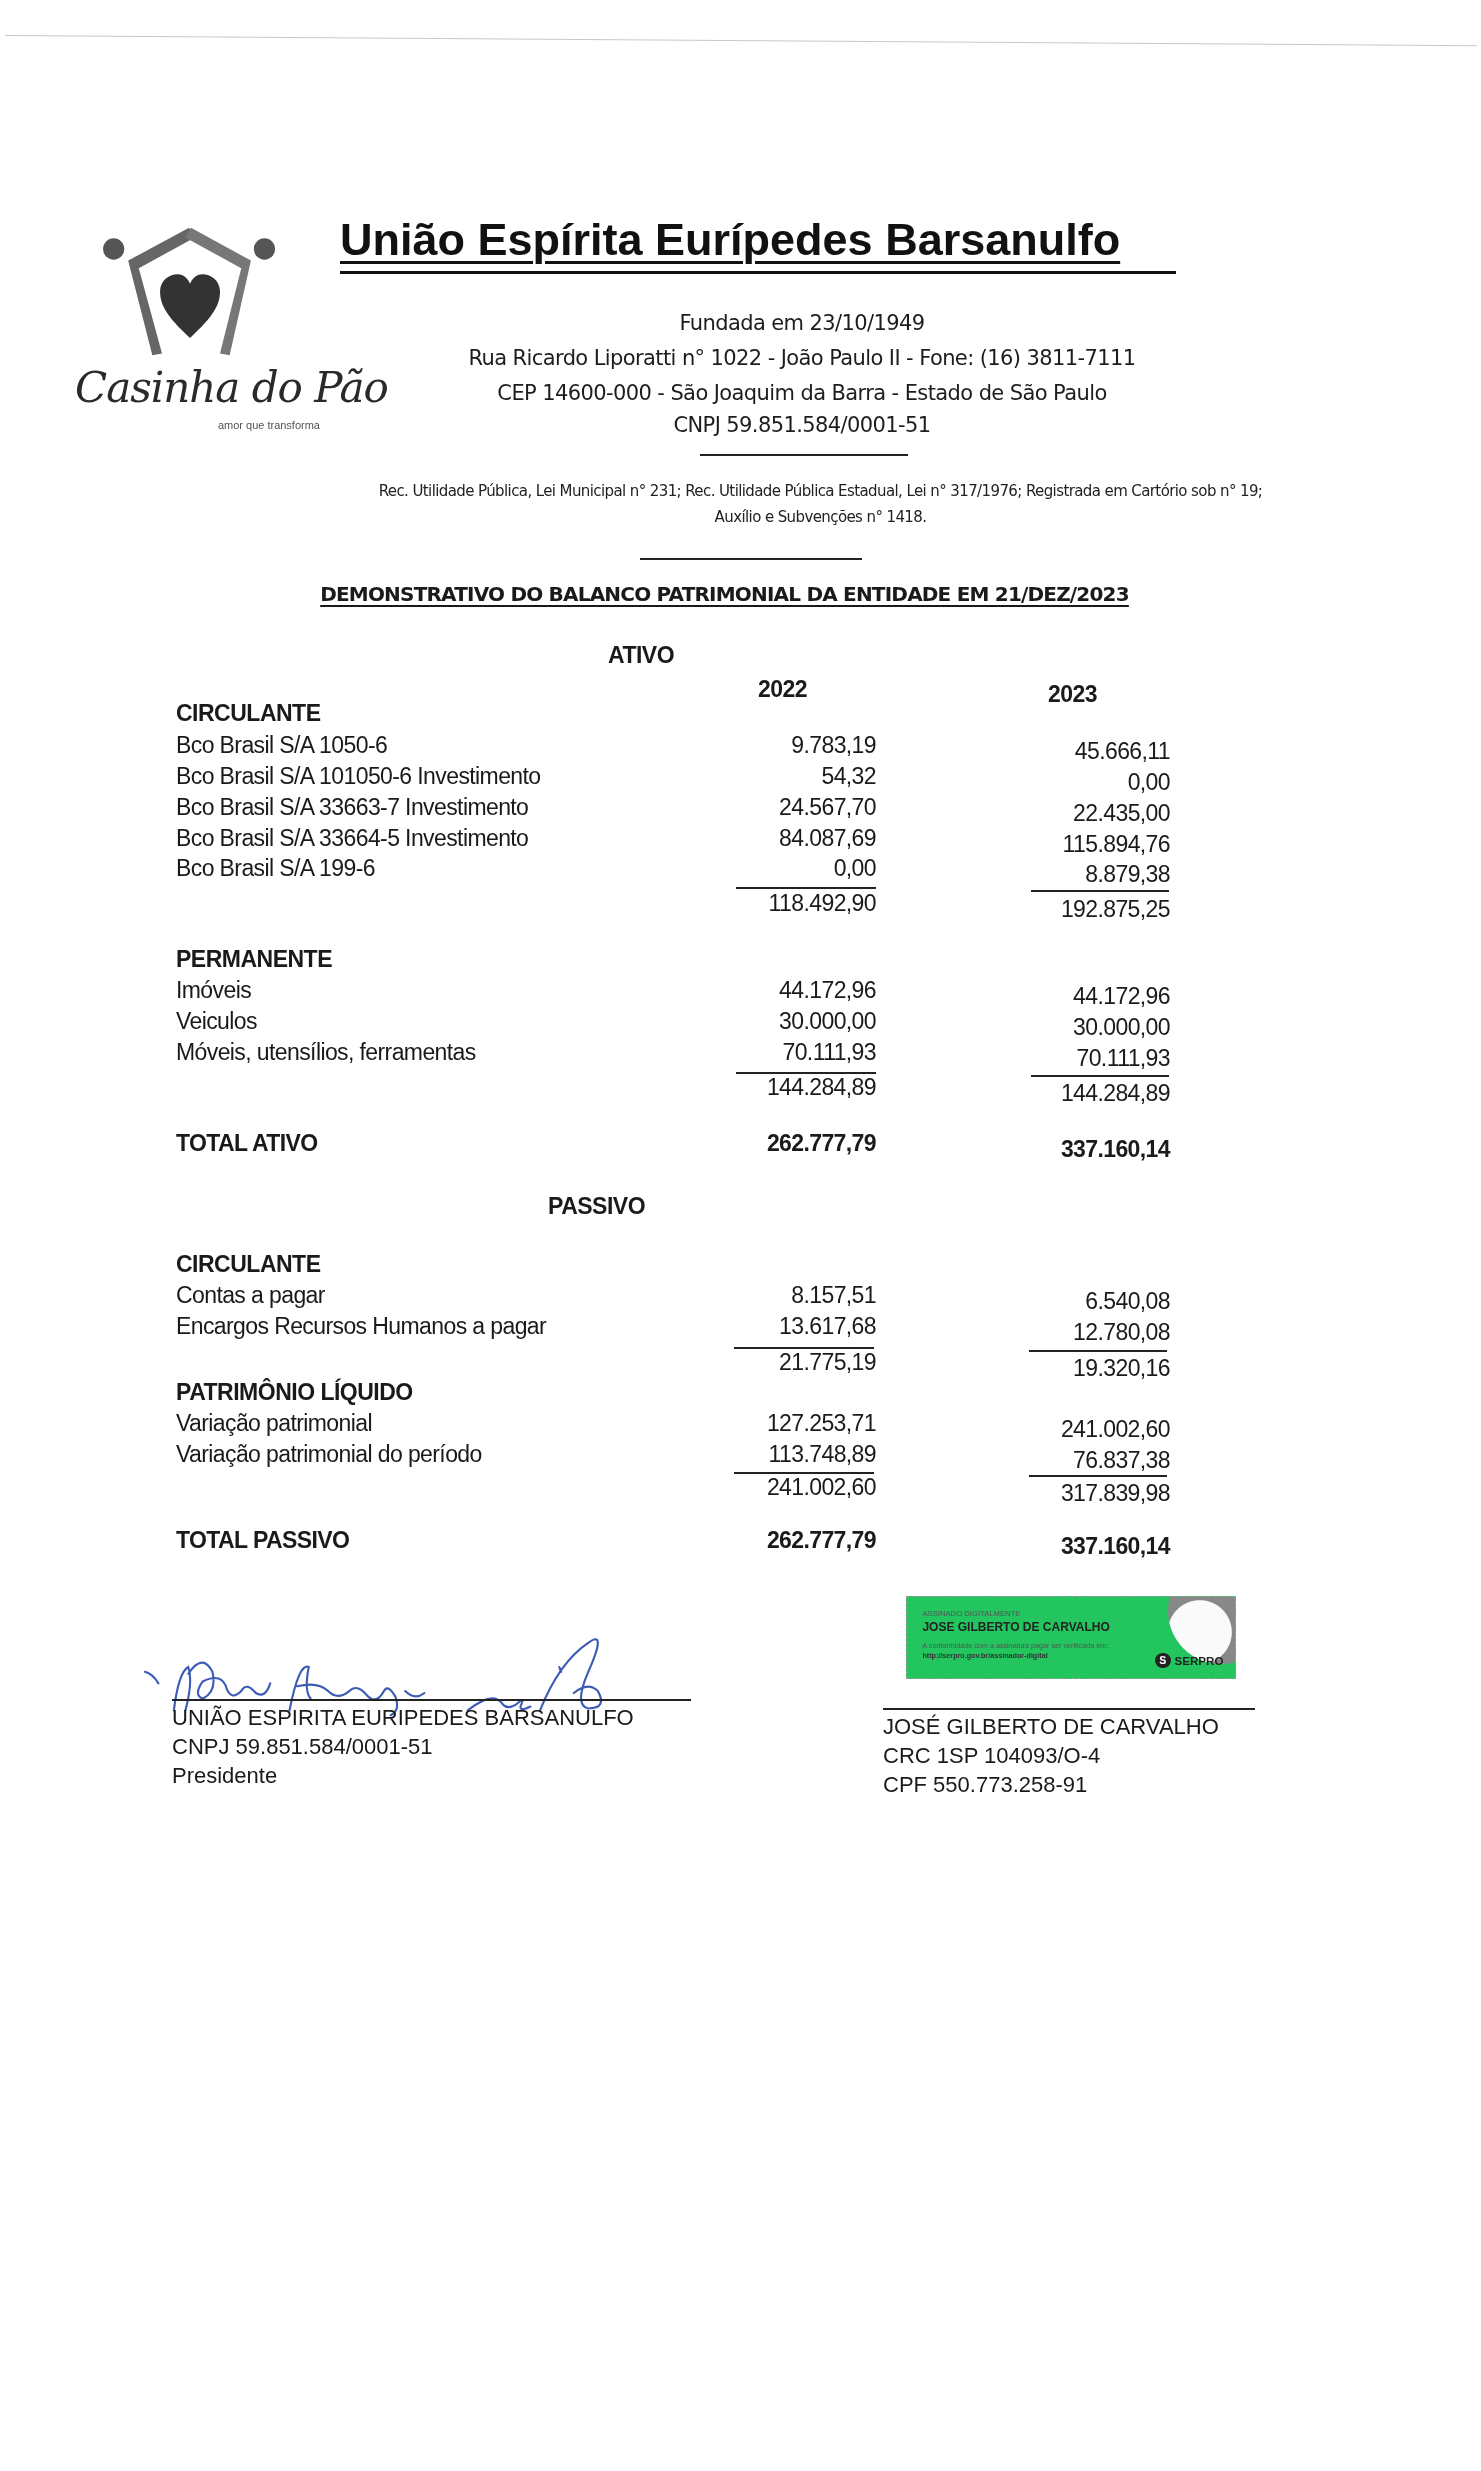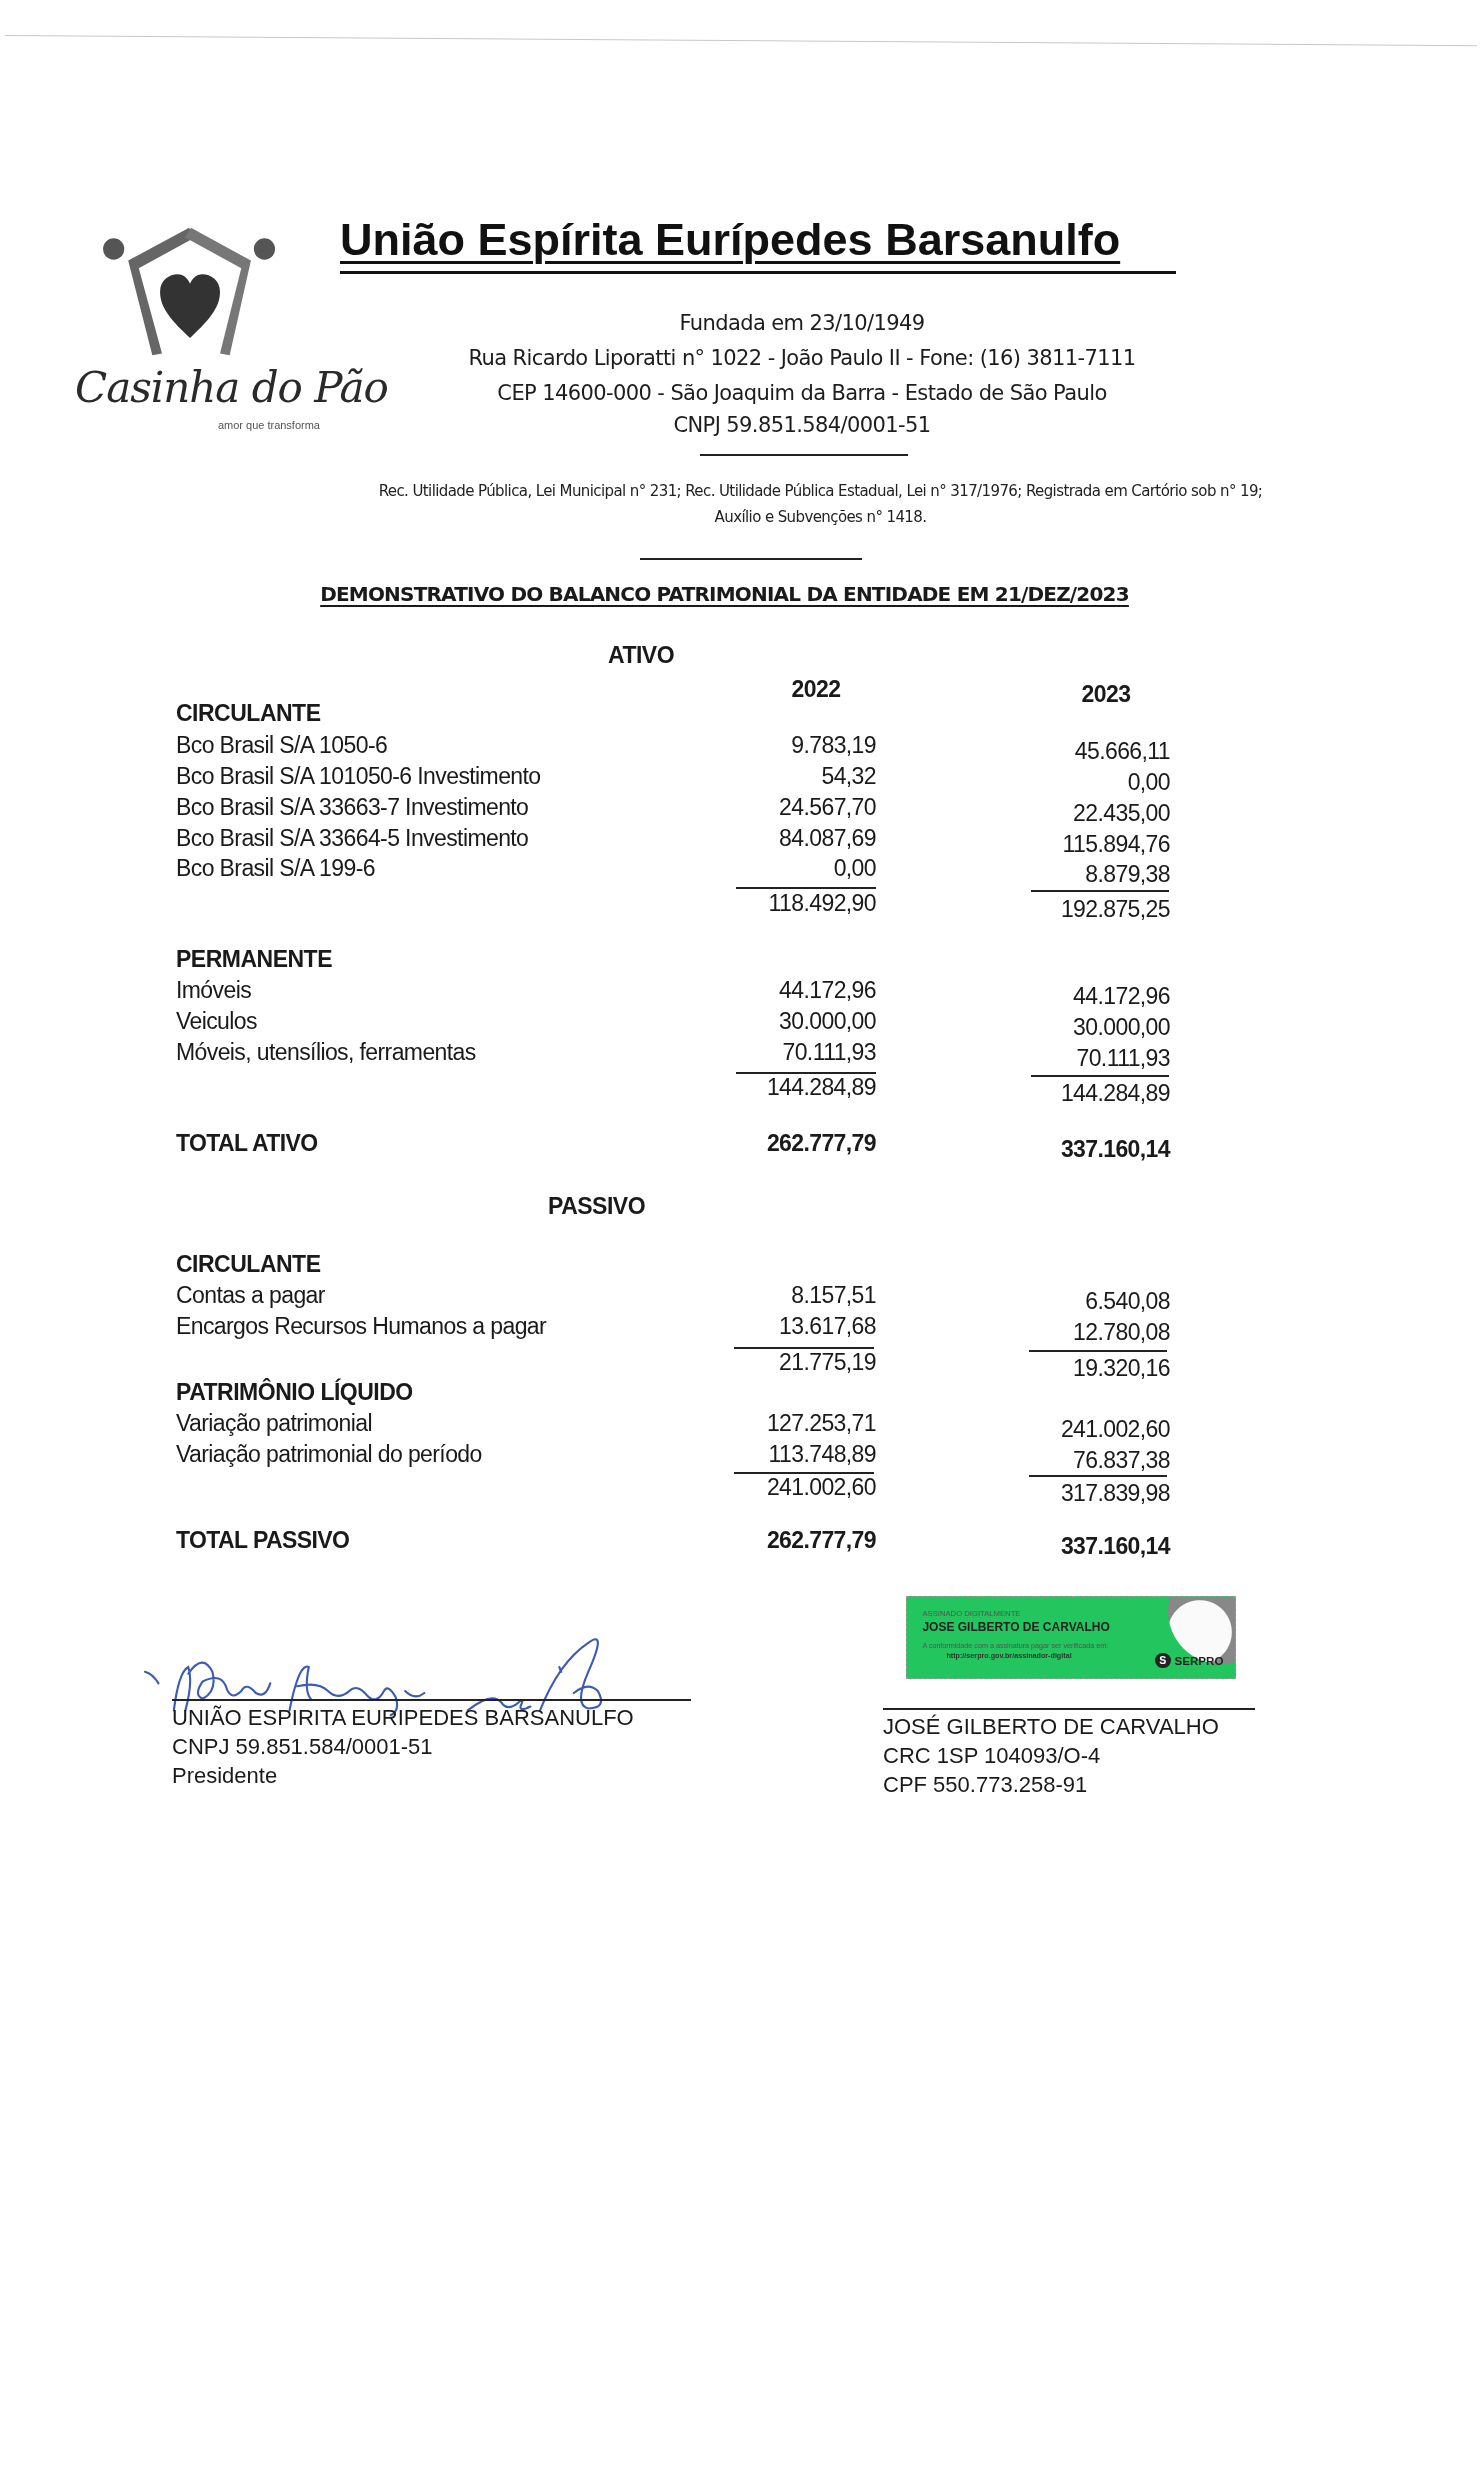--- a/index.html
+++ b/index.html
@@ -18,39 +18,39 @@
   .title-rule { position:absolute; left:340px; top:271px; width:836px; height:2.9px; background:#111; }
 
   .hdr-line { position:absolute; left:406px; width:792px; text-align:center; font-family:"DejaVu Sans", sans-serif; font-size:21px; color:#1d1d1d; white-space:nowrap; letter-spacing:-0.6px; }
   .short-rule { position:absolute; height:1.9px; background:#222; }
 
   .rec { position:absolute; left:309px; width:1023px; text-align:center; font-family:"DejaVu Sans", sans-serif; font-size:15px; line-height:26px; color:#222; letter-spacing:-0.6px; }
 
   .doc-title { position:absolute; left:290px; top:582px; width:869px; text-align:center; font-family:"DejaVu Sans", sans-serif; font-weight:bold; font-size:20px; text-decoration:underline; text-underline-offset:3.9px; letter-spacing:-0.8px; white-space:nowrap; }
 
   .section-head { position:absolute; font-weight:bold; font-size:23px; letter-spacing:-0.5px; }
-  .year { position:absolute; font-weight:bold; font-size:23px; text-align:center; width:116px; letter-spacing:-0.5px; }
+  .year { position:absolute; font-weight:bold; font-size:23px; text-align:left; width:116px; letter-spacing:-0.5px; }
 
   .grp { position:absolute; left:176px; font-weight:bold; font-size:23px; letter-spacing:-0.5px; }
   .row { position:absolute; left:176px; width:994px; height:29px; font-size:23px; letter-spacing:-0.6px; }
   .row .lbl { position:absolute; left:0; top:0; white-space:nowrap; }
   .row .v22 { position:absolute; right:294px; top:0; text-align:right; white-space:nowrap; }
   .row .v23 { position:absolute; right:0; top:5.8px; white-space:nowrap; }
   .row.bold { font-weight:bold; }
   .sum-rule { position:absolute; height:1.9px; background:#222; }
 
   .sig-line { position:absolute; height:1.9px; background:#222; }
   .sig-text { position:absolute; font-size:22px; line-height:29px; color:#1a1a1a; white-space:nowrap; }
   .signature { position:absolute; left:135px; top:1614px; width:521px; height:106px; }
 
   .stamp { position:absolute; left:906px; top:1596px; width:328px; height:81px; border:1px dashed #9a9a9a; background:#22c55e; overflow:hidden; }
   .stamp .s1 { position:absolute; left:15.4px; top:11.6px; font-size:7.7px; color:#555; }
   .stamp .s2 { position:absolute; left:15.4px; top:23px; font-size:12px; font-weight:bold; color:#222; }
   .stamp .s3 { position:absolute; left:15.4px; top:44px; font-size:7.2px; color:#555; }
-  .stamp .s4 { position:absolute; left:15.4px; top:54px; font-size:7.2px; font-weight:bold; color:#333;margin-left:24px; }
+  .stamp .s4 { position:absolute; left:15.4px; top:54px; font-size:7.2px; font-weight:bold; color:#333; }
   .stamp .corner { position:absolute; right:-39px; top:-39px; width:106px; height:106px; border-radius:50%; background:radial-gradient(circle at 30% 70%, #fafafa 0 30%, #888 31% 55%, #333 56%); }
   .stamp .serpro { position:absolute; right:11.6px; top:56px; font-size:11.6px; font-weight:bold; color:#222; display:flex; align-items:center; gap:3.9px; }
   .stamp .serpro-logo { width:15.4px; height:15.4px; border-radius:50%; background:#222; color:#fff; font-size:10.6px; line-height:15.4px; text-align:center; }
 </style>
 </head>
 <body>
 
 <div class="scan-line"></div>
 
 <div class="logo">

